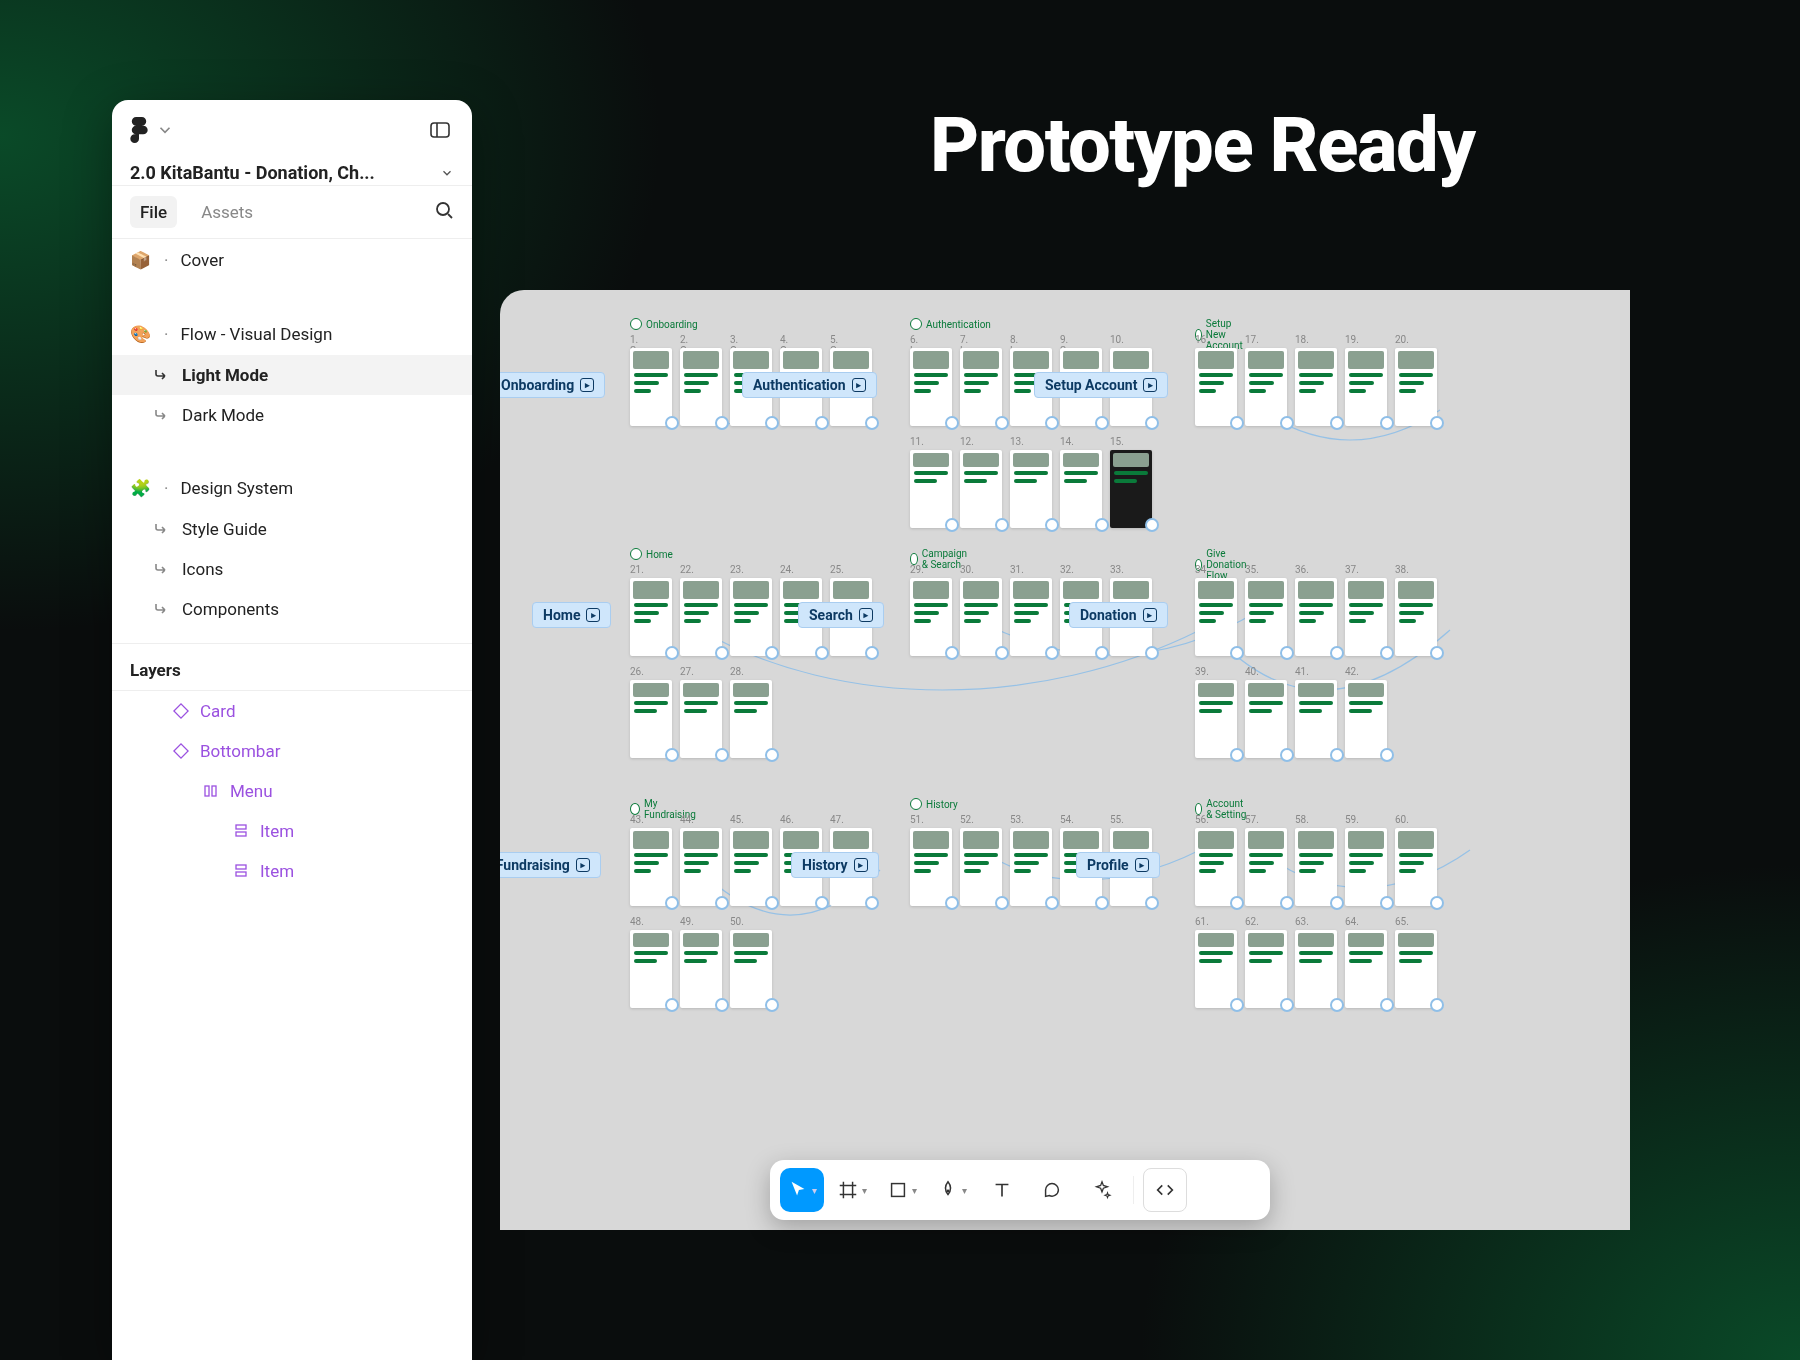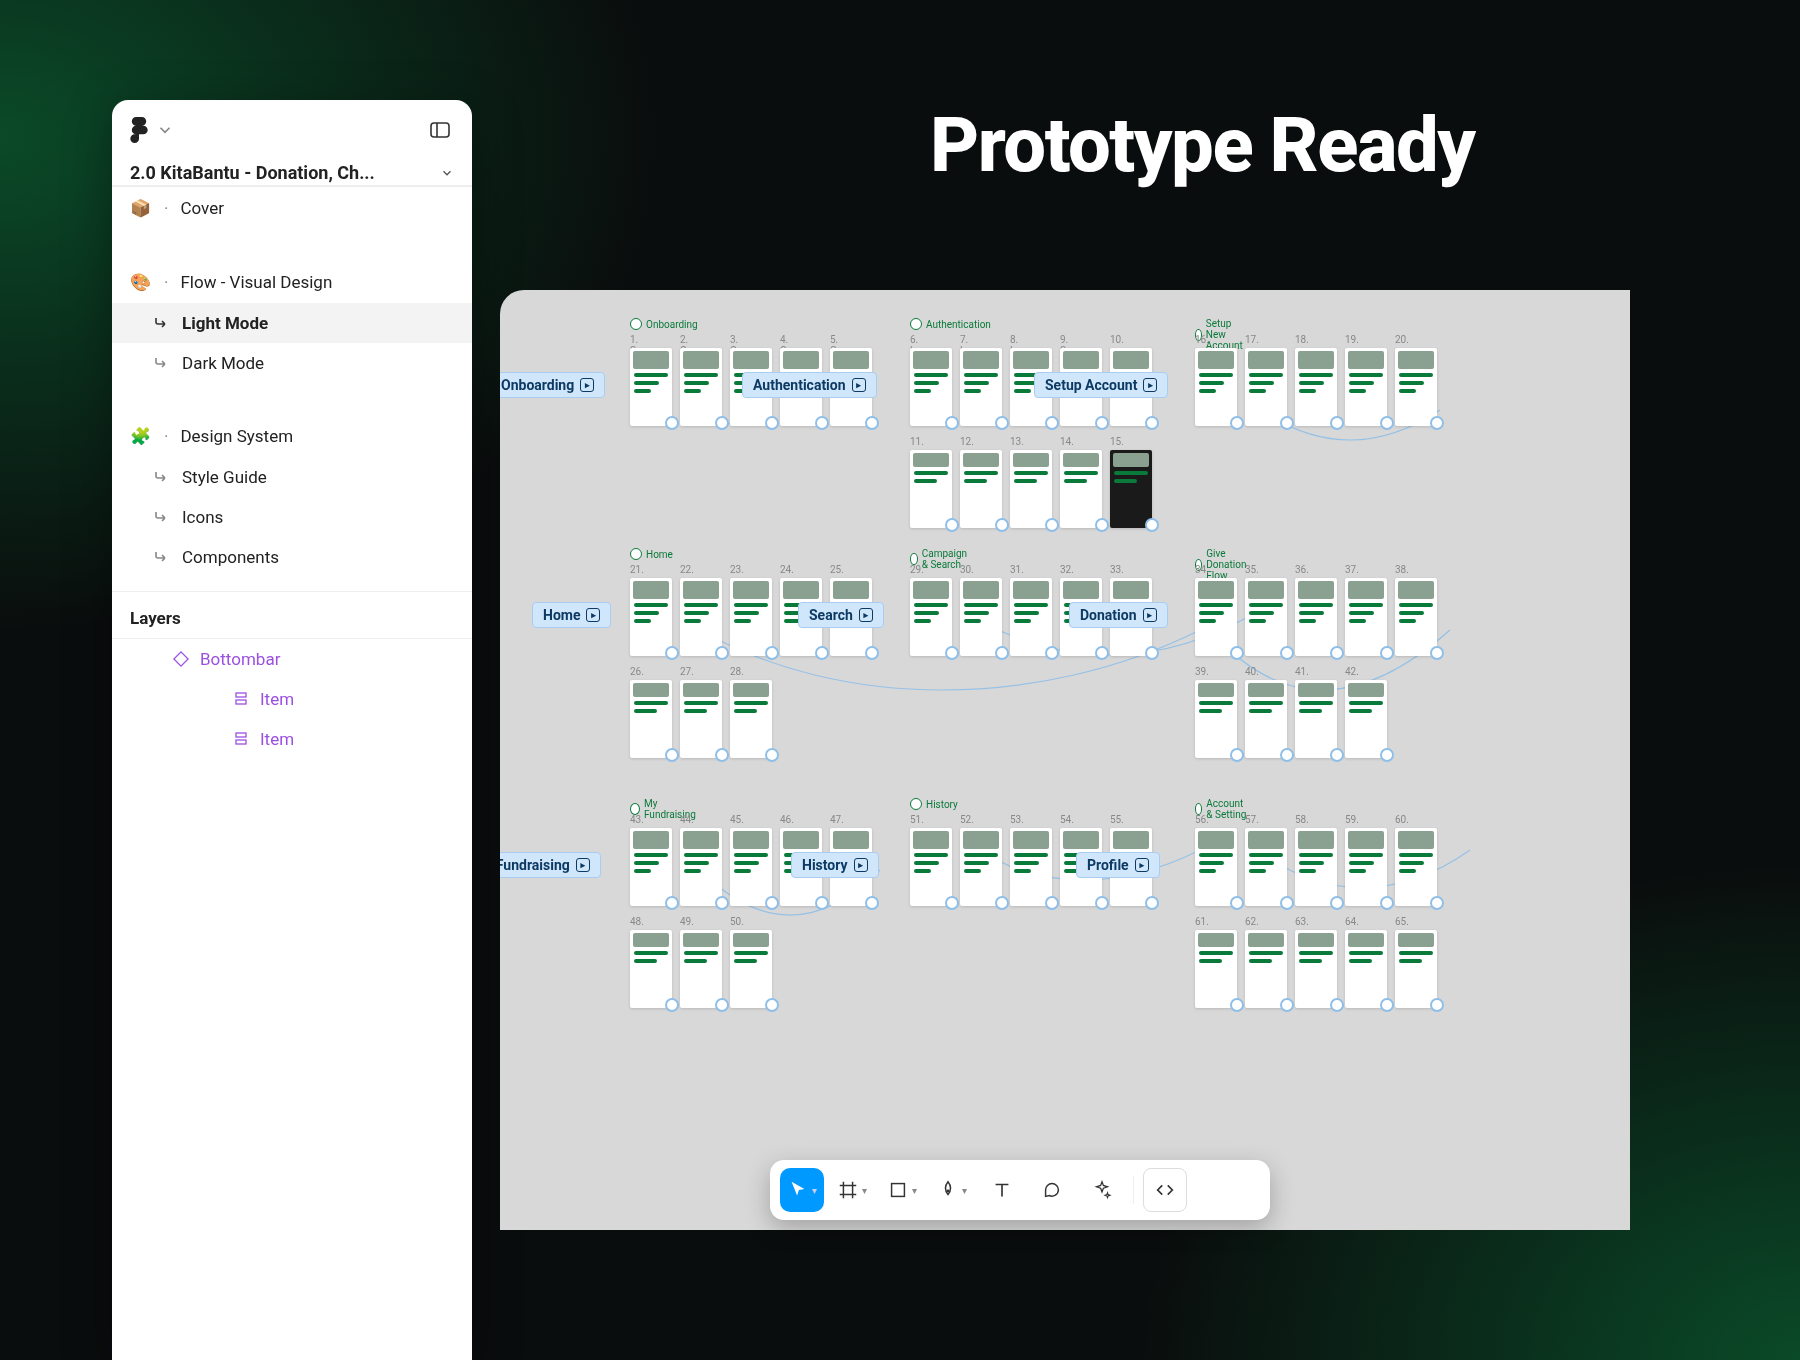--- a/index.html
+++ b/index.html
@@ -188,20 +188,30 @@
 
   <div class="file-title-row">
     <div class="file-title">2.0 KitaBantu - Donation, Ch...</div>
     <svg class="chev-small" viewBox="0 0 16 16">
         <path d="M4 6l4 4 4-4" stroke="#555" stroke-width="1.5" fill="none"></path>
       </svg>
   </div>
 
   <div class="divider"></div>
 
+  <div class="tabs-row">
+    <div class="tab active">File</div>
+    <div class="tab">Assets</div>
+    <div class="search-icon">
+      <svg width="20" height="20" viewBox="0 0 20 20">
+          <circle cx="9" cy="9" r="6" stroke="#333" stroke-width="1.8" fill="none"></circle>
+          <line x1="14" y1="14" x2="18" y2="18" stroke="#333" stroke-width="1.8"></line>
+        </svg>
+    </div>
+  </div>
 
   <div class="divider"></div>
 
 
   <div class="page-row">
     <span class="page-emoji">📦</span>
     <span class="dot-sep">·</span>
     <span>Cover</span>
   </div>
 
@@ -265,21 +275,38 @@
 
   <div class="layers-header">Layers</div>
 
   <div class="divider"></div>
   <div class="layer-row purple indent1">
     <span class="layer-icon">
         <svg viewBox="0 0 18 18">
           <rect x="4" y="4" width="10" height="10" stroke="#9B51E0" stroke-width="1.3" fill="none" transform="rotate(45 9 9)"></rect>
         </svg>
       </span>
+    <span>Card</span>
+  </div>
+  <div class="layer-row purple indent1">
+    <span class="layer-icon">
+        <svg viewBox="0 0 18 18">
+          <rect x="4" y="4" width="10" height="10" stroke="#9B51E0" stroke-width="1.3" fill="none" transform="rotate(45 9 9)"></rect>
+        </svg>
+      </span>
     <span>Bottombar</span>
+  </div>
+  <div class="layer-row purple indent2">
+    <span class="layer-icon">
+        <svg viewBox="0 0 18 18">
+          <rect x="3" y="4" width="4" height="10" stroke="#9B51E0" stroke-width="1.3" fill="none"></rect>
+          <rect x="10" y="4" width="4" height="10" stroke="#9B51E0" stroke-width="1.3" fill="none"></rect>
+        </svg>
+      </span>
+    <span>Menu</span>
   </div>
   <div class="layer-row purple indent3">
     <span class="layer-icon">
         <svg viewBox="0 0 18 18">
           <rect x="4" y="3" width="10" height="4" stroke="#9B51E0" stroke-width="1.3" fill="none"></rect>
           <rect x="4" y="10" width="10" height="4" stroke="#9B51E0" stroke-width="1.3" fill="none"></rect>
         </svg>
       </span>
     <span>Item</span>
   </div>

